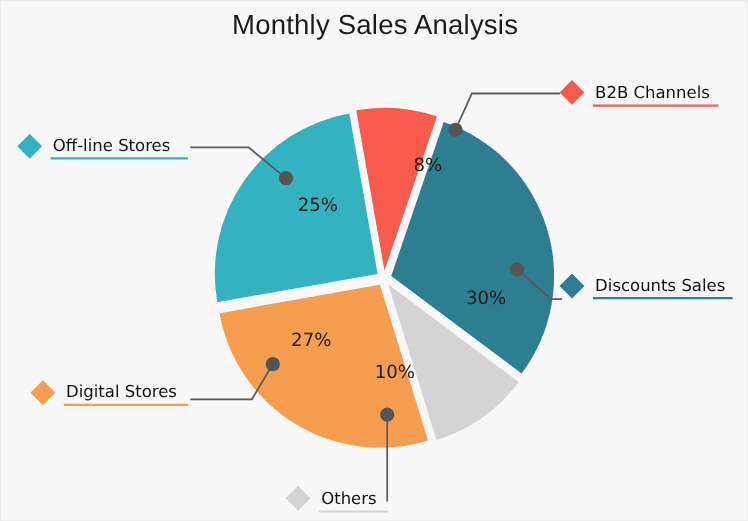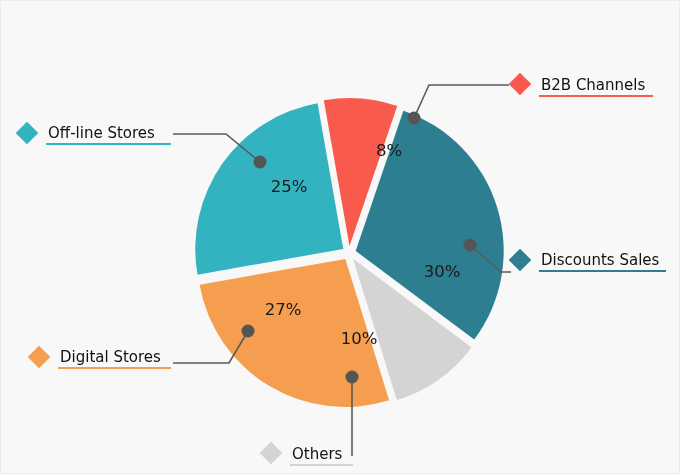--- a/index.html
+++ b/index.html
@@ -64,20 +64,21 @@
   }
   .legend-underline {
     stroke-width: 2;
   }
 </style>
 </head>
 <body>
 
 <div id="chart-root">
 
+  <div id="chart-title">Monthly Sales Analysis</div>
 
   <svg class="chart-svg" viewBox="0 0 680 474">
       <path d="M 348.5370331968877 245.02063073441155 L 322.83710290218204 99.26908328860478 A 148 148 0 0 1 396.23235609100334 104.9165402372885 Z" fill="#f95a4e"></path>
       <path d="M 354.6869485348564 249.93004364969167 L 402.38227142897205 109.82595315256862 A 148 148 0 0 1 473.19519143526895 338.58553622999835 Z" fill="#2e7e91"></path>
       <path d="M 352.03502621318853 257.7200142883459 L 470.5432691136011 346.37550686865256 A 148 148 0 0 1 395.7998176197074 399.10121188245273 Z" fill="#d4d4d4"></path>
       <path d="M 344.35293257711595 257.9748555809273 L 388.11772398363485 399.35605317503416 A 148 148 0 0 1 198.60138513130917 283.67478587563295 Z" fill="#f59e4f"></path>
       <path d="M 342.2659356899771 247.98496494554269 L 196.5143882441703 273.68489524024835 A 148 148 0 0 1 316.5660053952714 102.2334174997359 Z" fill="#33b3c0"></path>
 
     <g>
       

